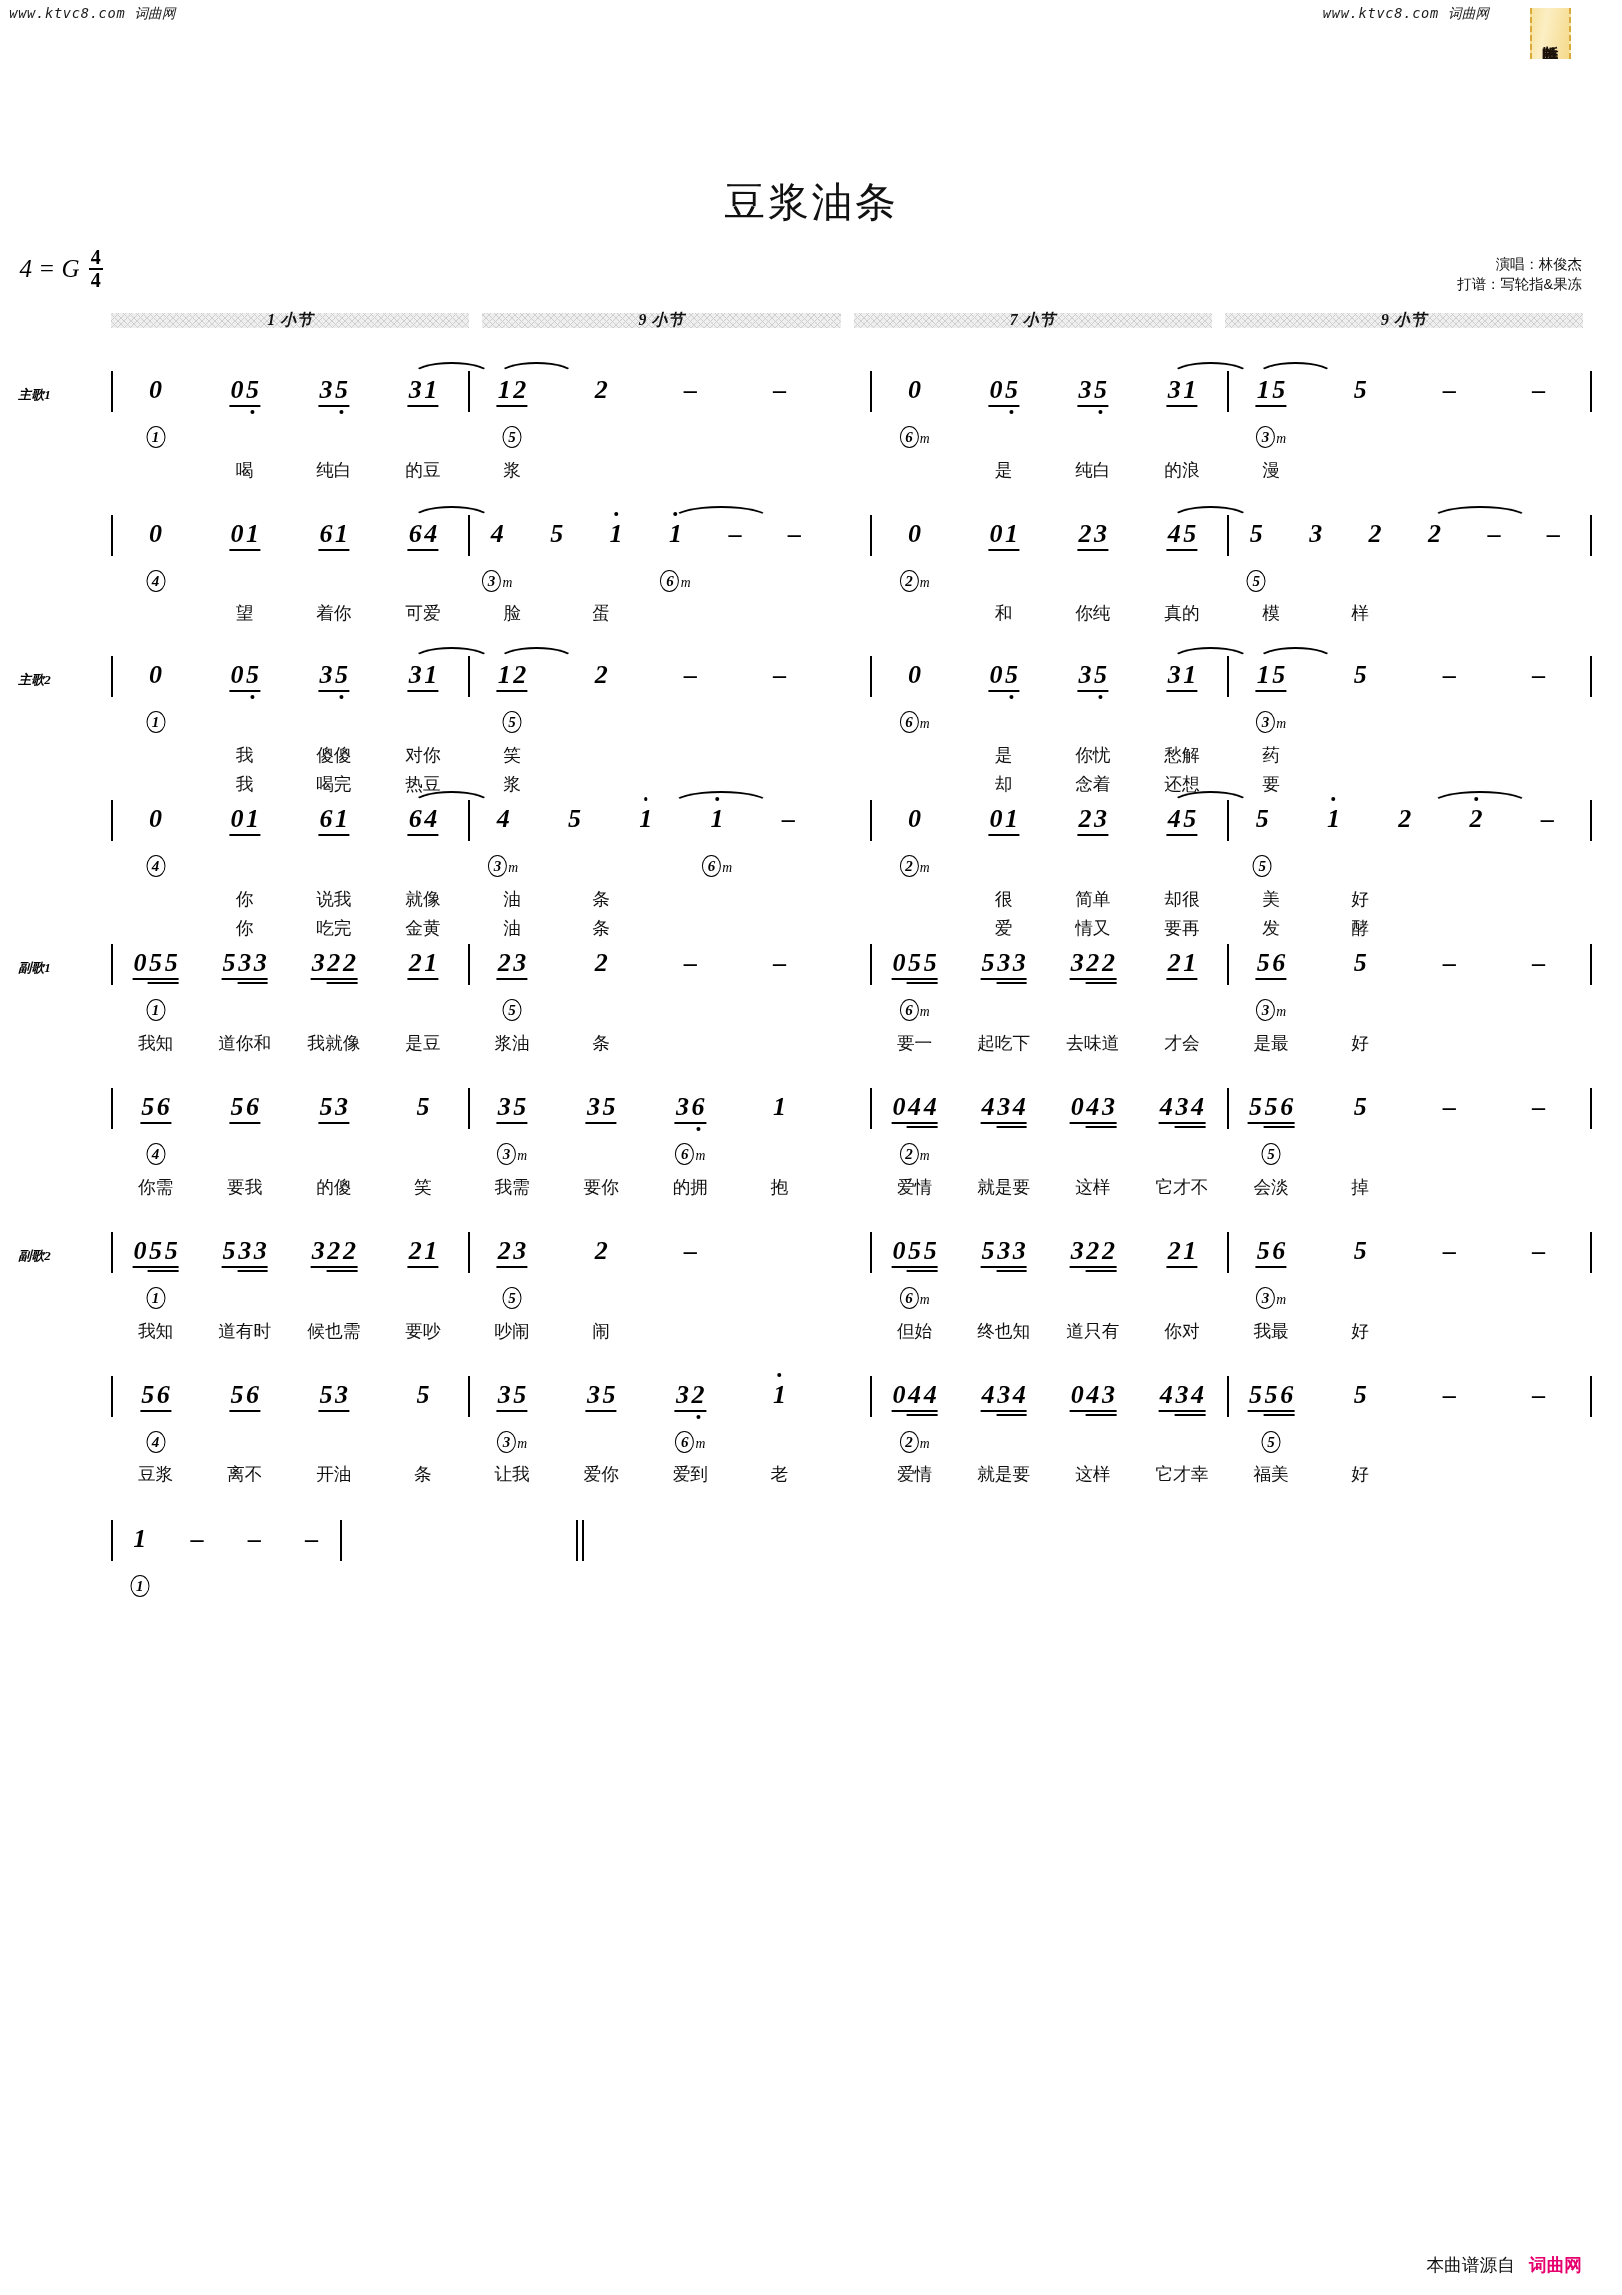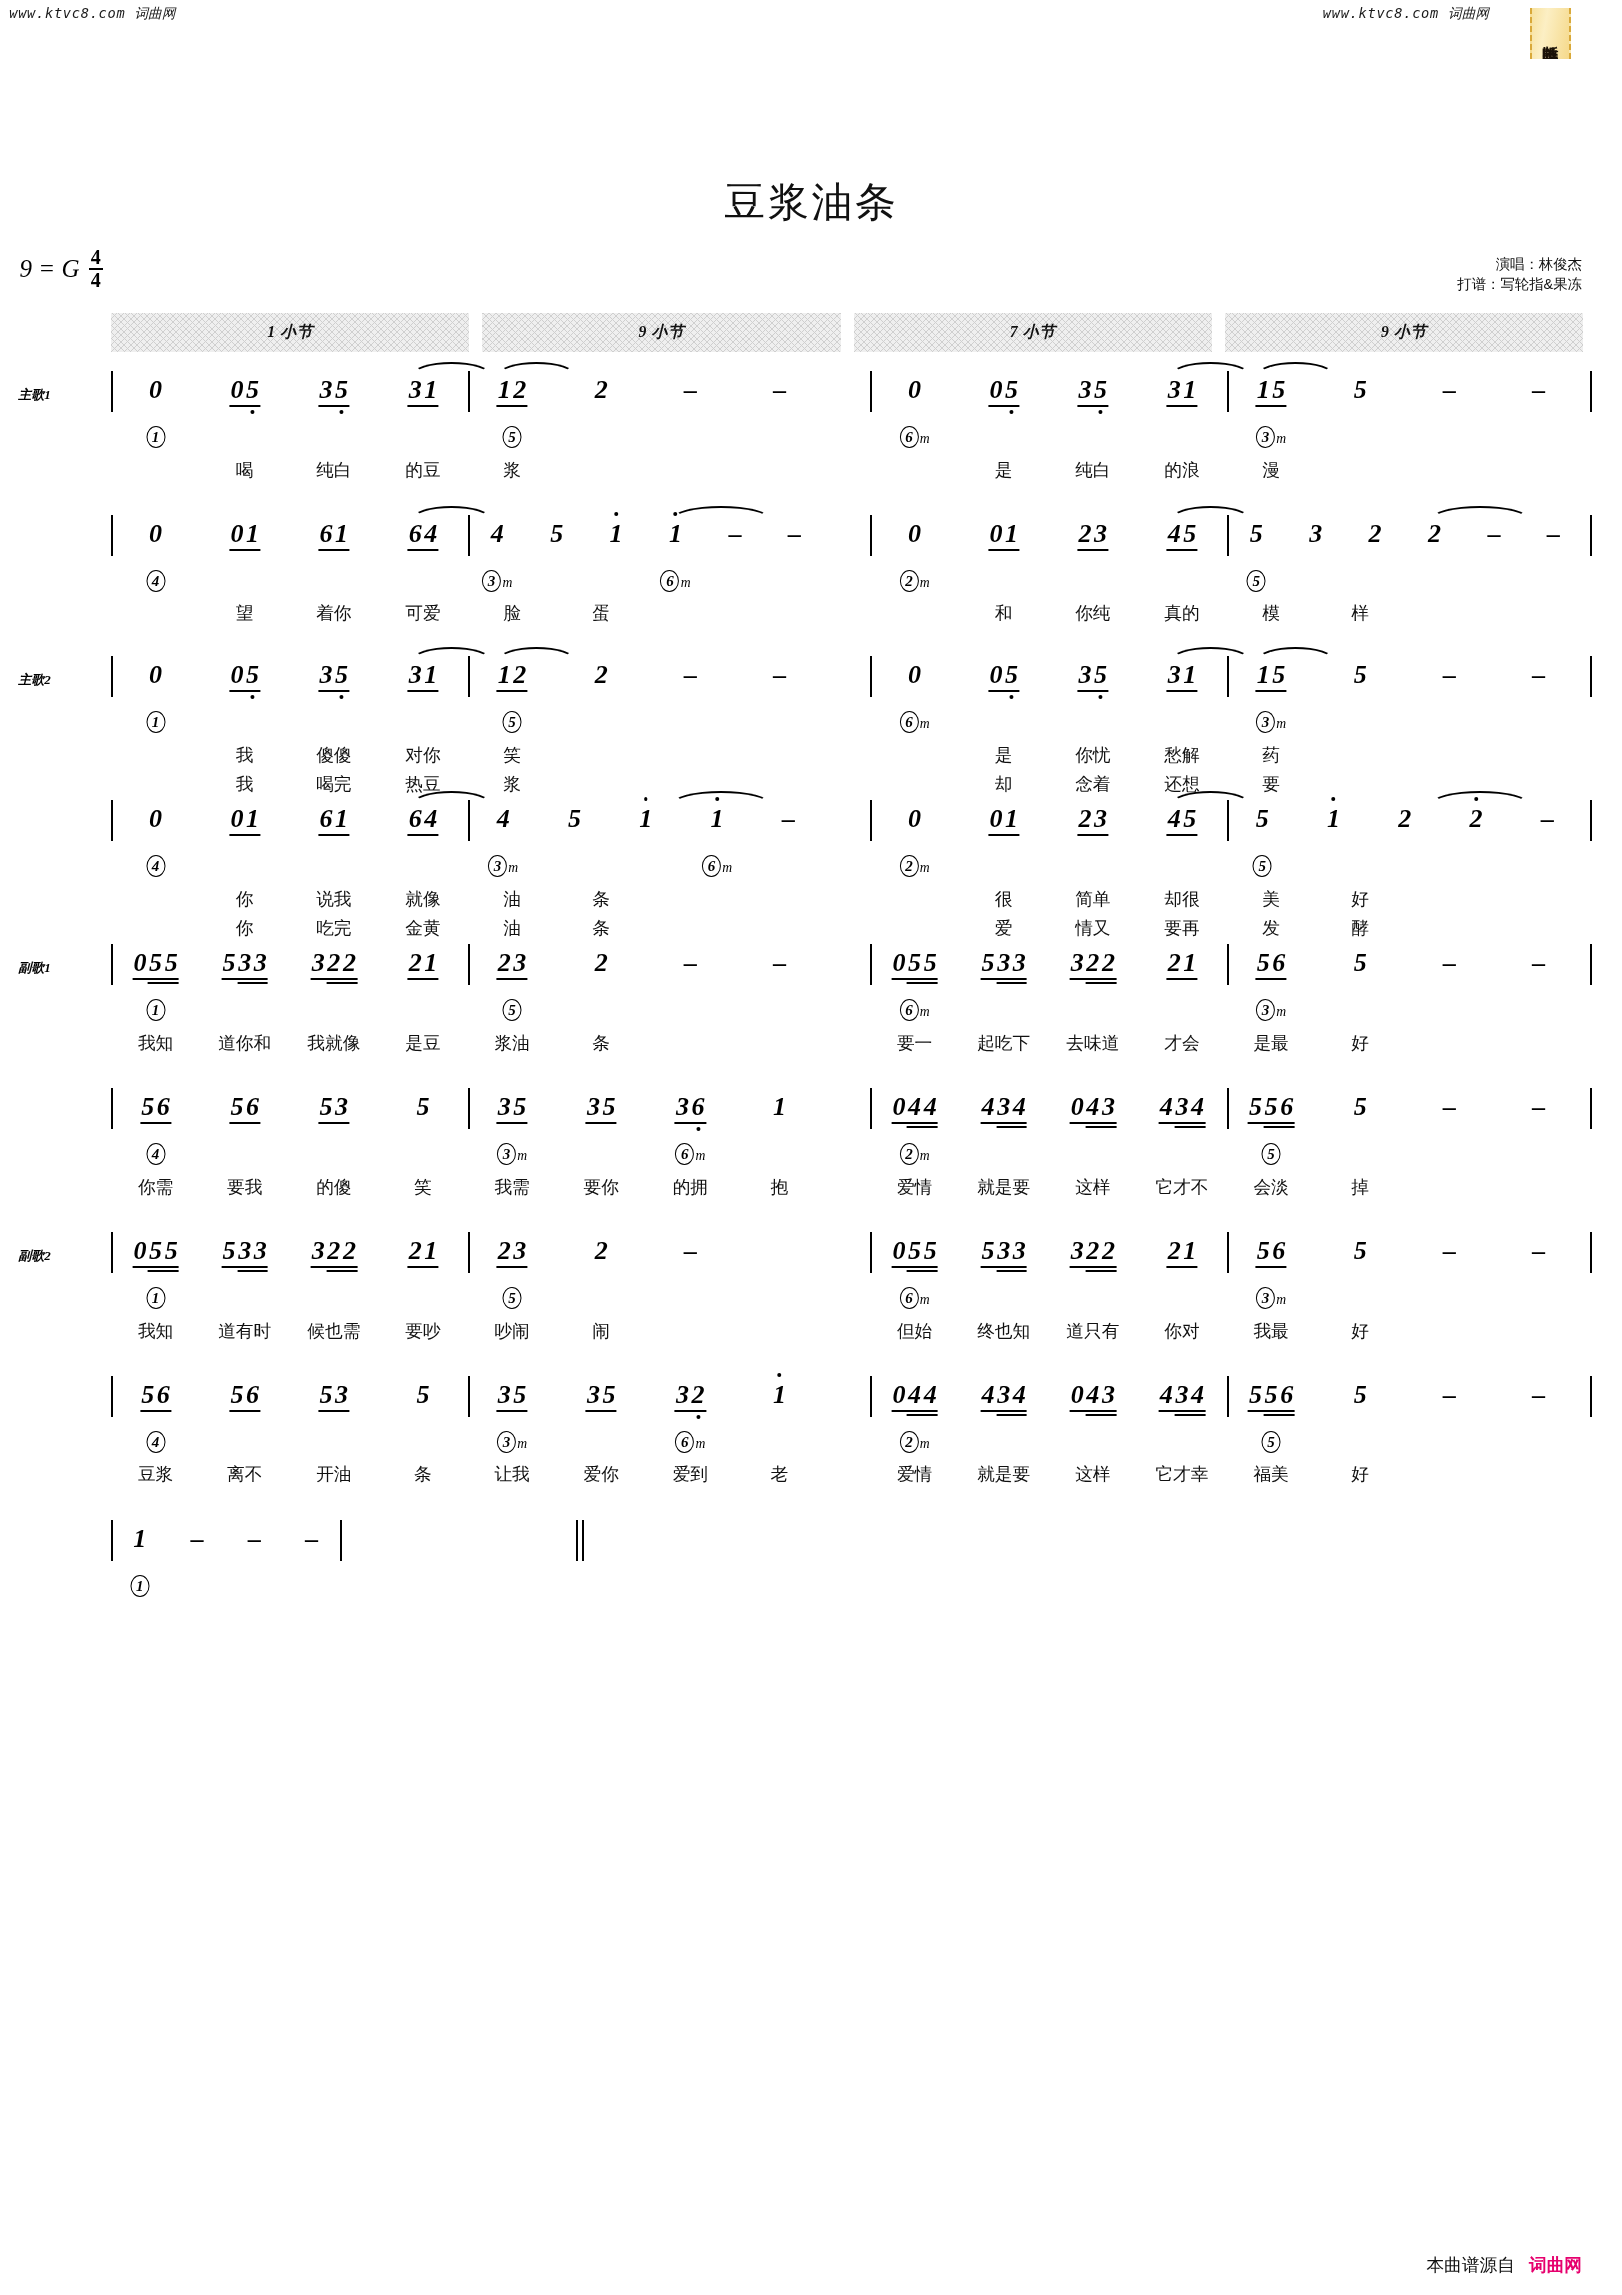--- a/index.html
+++ b/index.html
@@ -73,21 +73,21 @@
   .credits {
     position:absolute; right:41px; top:254px;
     text-align:right;
     font-size:14.4px; line-height:1.42;
     color:#111;
   }
 
   
   .measure-bar {
     position:absolute; left:111px; top:313px;
-    width:1472px; height:39px;
+    width:1472px; height:15px;
     display:flex; gap:13px;
   }
   .measure-cell {
     flex:1;
     position:relative;
     background-color:#efefef;
     background-image:
       repeating-linear-gradient(45deg,#cfcfcf 0 0.7px,transparent 0.7px 4.6px),
       repeating-linear-gradient(-45deg,#cfcfcf 0 0.7px,transparent 0.7px 4.6px);
     display:flex; align-items:center; justify-content:center;
@@ -251,21 +251,21 @@
   <span class="cn">词曲网</span>
 </div>
 
 <div class="badge">
   <span>唯美版</span>
 </div>
 
 <div class="title">豆浆油条</div>
 
 <div class="keysig">
-  <span>9 = G</span>
+  <span>4 = G</span>
   <span class="frac">
     <span class="num">4</span>
     <span class="den">4</span>
   </span>
 </div>
 
 <div class="credits">
   <div>演唱：林俊杰</div>
   <div>打谱：写轮指&amp;果冻</div>
 </div>

